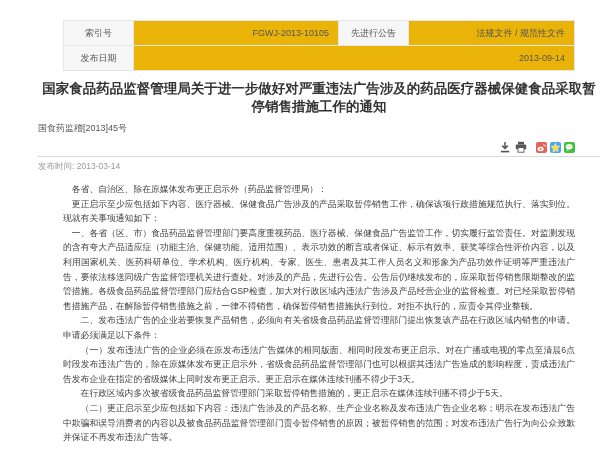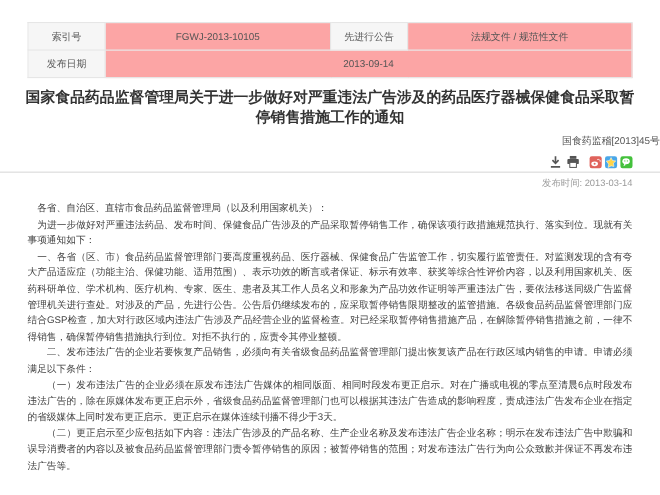--- a/index.html
+++ b/index.html
@@ -3,21 +3,21 @@
 <meta charset="utf-8">
 <style>
   * { margin: 0; padding: 0; box-sizing: border-box; }
   html, body { width: 600px; height: 450px; }
   body {
     background: #ffffff;
     font-family: "Liberation Sans", "DejaVu Sans", sans-serif;
     color: #404040;
     overflow: hidden;
   }
-  .page { width: 600px; height: 450px; padding-top: 20px; overflow: hidden; }
+  .page { width: 600px; height: 450px; padding-top: 20px; overflow: hidden; padding-left: 38px; }
 
   
   .meta-wrap { padding: 0 25px; }
   table.meta {
     width: 100%;
     border-collapse: collapse;
     font-size: 9px;
     color: #555;
   }
   table.meta td {
@@ -25,36 +25,36 @@
     height: 25px;
     padding: 2px 9px;
     vertical-align: middle;
   }
   td.lbl {
     background: #f6f6f6;
     text-align: center;
     width: 70px;
     color: #595959;
   }
-  td.val { background: #fca5a5; text-align: center; }
+  td.val { background: #eab308; text-align: right; }
   td.val1 { width: 205px; }
 
   
   .article-title {
     margin: 9px auto 0 auto;
     width: 560px;
     text-align: center;
     font-size: 13.5px;
     line-height: 17.5px;
     font-weight: bold;
     color: #333;
   }
   .doc-number {
     margin-top: 7px;
-    text-align: right;
+    text-align: left;
     font-size: 9px;
     color: #555;
   }
 
   
   .toolbar {
     margin-top: 6px;
     padding: 0 25px;
     display: flex;
     justify-content: flex-end;
@@ -73,21 +73,21 @@
   .share-btn svg { display: block; width: 11px; height: 11px; }
   .weibo-bg  { background: #e0635c; }
   .qzone-bg  { background: #4aa7e8; }
   .wechat-bg { background: #44c13c; }
 
   .rule { border: 0; border-top: 1px solid #d9d9d9; margin-top: 3px; }
 
   .publish-time {
     margin-top: 4px;
     padding-right: 25px;
-    text-align: right;
+    text-align: left;
     font-size: 8.5px;
     color: #9a9a9a;
   }
 
   
   .article-body {
     margin-top: 9px;
     padding: 0 25px;
     font-size: 8.8px;
     line-height: 14.6px;
@@ -160,22 +160,23 @@
         </svg>
       </span>
     </span>
   </div>
 
   <hr class="rule">
 
   <div class="publish-time">发布时间: 2013-03-14</div>
 
   <div class="article-body">
-    <p class="ind1">各省、自治区、直辖市食品药品监督管理局（以及利用国家机关）：</p>
-    <p class="ind1">为进一步做好对严重违法药品、发布时间、保健食品广告涉及的产品采取暂停销售工作，确保该项行政措施规范执行、落实到位。现就有关事项通知如下：</p>
+    <p class="ind1">各省、自治区、除在原媒体发布更正启示外（药品监督管理局）：</p>
+    <p class="ind1">更正启示至少应包括如下内容、医疗器械、保健食品广告涉及的产品采取暂停销售工作，确保该项行政措施规范执行、落实到位。现就有关事项通知如下：</p>
     <p class="ind1">一、各省（区、市）食品药品监督管理部门要高度重视药品、医疗器械、保健食品广告监管工作，切实履行监管责任。对监测发现的含有夸大产品适应症（功能主治、保健功能、适用范围）、表示功效的断言或者保证、标示有效率、获奖等综合性评价内容，以及利用国家机关、医药科研单位、学术机构、医疗机构、专家、医生、患者及其工作人员名义和形象为产品功效作证明等严重违法广告，要依法移送同级广告监督管理机关进行查处。对涉及的产品，先进行公告。公告后仍继续发布的，应采取暂停销售限期整改的监管措施。各级食品药品监督管理部门应结合GSP检查，加大对行政区域内违法广告涉及产品经营企业的监督检查。对已经采取暂停销售措施产品，在解除暂停销售措施之前，一律不得销售，确保暂停销售措施执行到位。对拒不执行的，应责令其停业整顿。</p>
     <p class="ind2">二、发布违法广告的企业若要恢复产品销售，必须向有关省级食品药品监督管理部门提出恢复该产品在行政区域内销售的申请。申请必须满足以下条件：</p>
     <p class="ind2">（一）发布违法广告的企业必须在原发布违法广告媒体的相同版面、相同时段发布更正启示。对在广播或电视的零点至清晨6点时段发布违法广告的，除在原媒体发布更正启示外，省级食品药品监督管理部门也可以根据其违法广告造成的影响程度，责成违法广告发布企业在指定的省级媒体上同时发布更正启示。更正启示在媒体连续刊播不得少于3天。</p>
+    <p class="ind2">在行政区域内多次被省级食品药品监督管理部门采取暂停销售措施的，更正启示在媒体连续刊播不得少于5天。</p>
     <p class="ind2">（二）更正启示至少应包括如下内容：违法广告涉及的产品名称、生产企业名称及发布违法广告企业名称；明示在发布违法广告中欺骗和误导消费者的内容以及被食品药品监督管理部门责令暂停销售的原因；被暂停销售的范围；对发布违法广告行为向公众致歉并保证不再发布违法广告等。</p>
 
   </div>
 
 </div>
 
 </body></html>

